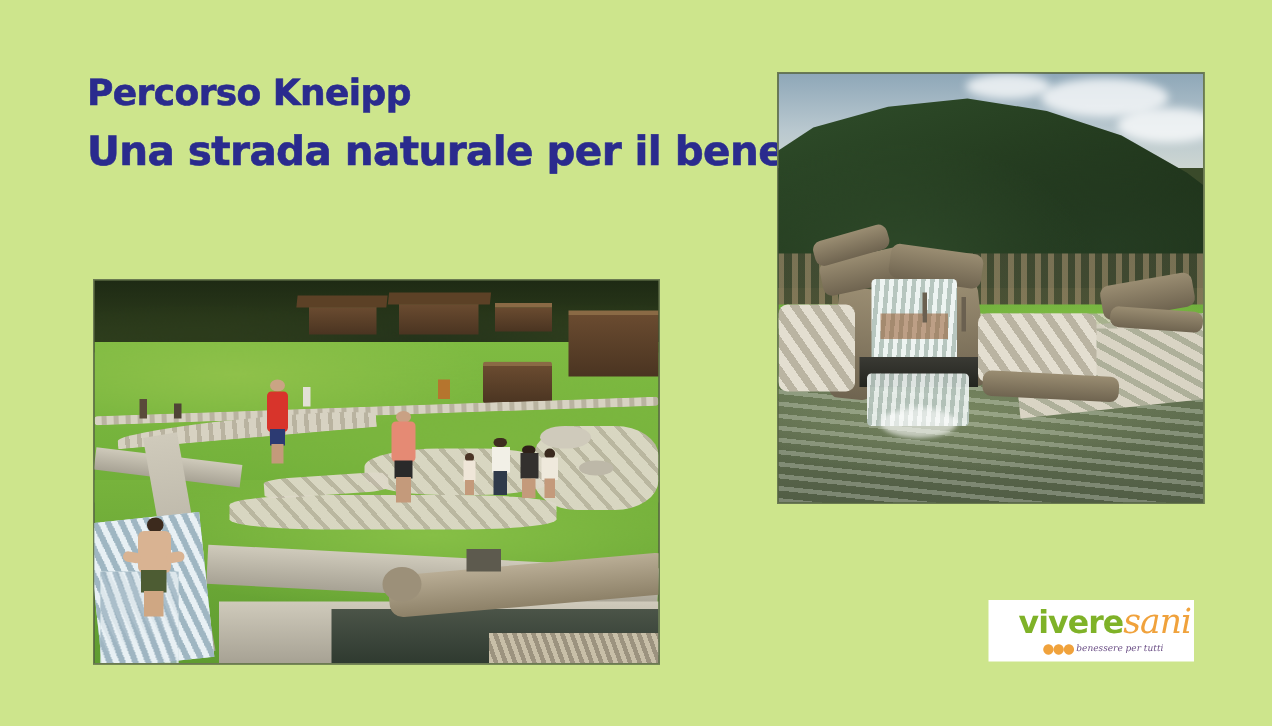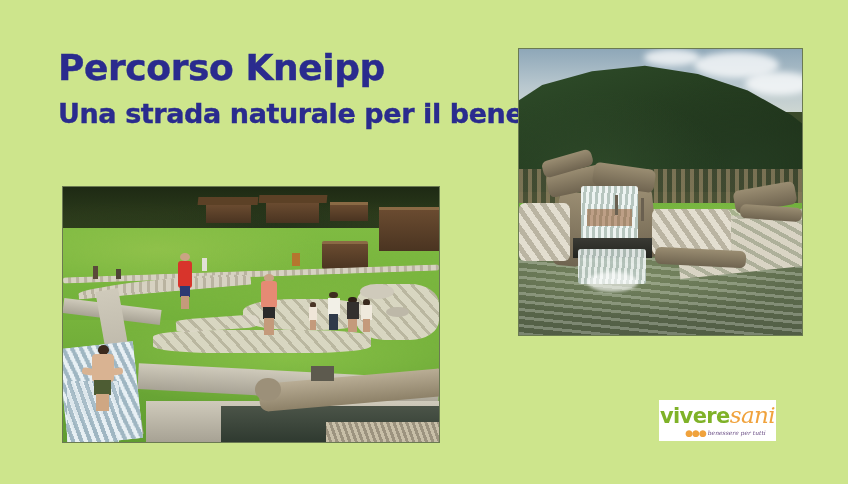--- a/index.html
+++ b/index.html
@@ -29,21 +29,21 @@
   .title-line {
     color: #2a2b8e;
     font-family: "DejaVu Sans", sans-serif;
     font-weight: bold;
     letter-spacing: -0.4px;
     line-height: 1.0;
     white-space: nowrap;
     -webkit-text-stroke: 0.4px #2a2b8e;
   }
   .title-line-1 {
-    font-size: 36px;
+    font-size: 24px;
     margin-bottom: 14px;
   }
   .title-line-2 {
     font-size: 27px;
   }
 
   
   .photo {
     position: absolute;
     overflow: hidden;
@@ -192,23 +192,24 @@
   
   .logo-box {
     position: absolute;
     left: 659px;
     top: 400px;
     width: 117px;
     height: 41px;
     background: #ffffff;
     display: flex;
     flex-direction: column;
-    align-items: center;
+    align-items: flex-start;
     justify-content: center;
     overflow: hidden;
+    padding-left: 20px;
   }
   .logo-word {
     display: flex;
     align-items: baseline;
     line-height: 1;
   }
   .logo-vivere {
     color: #7fb228;
     font-family: "DejaVu Sans", sans-serif;
     font-weight: bold;

